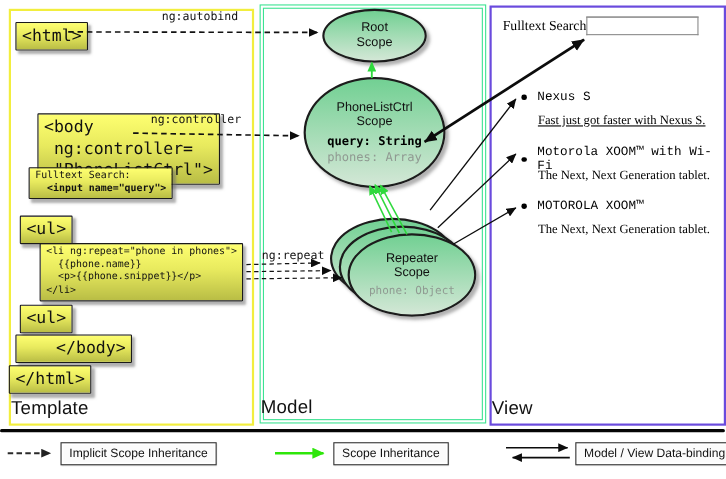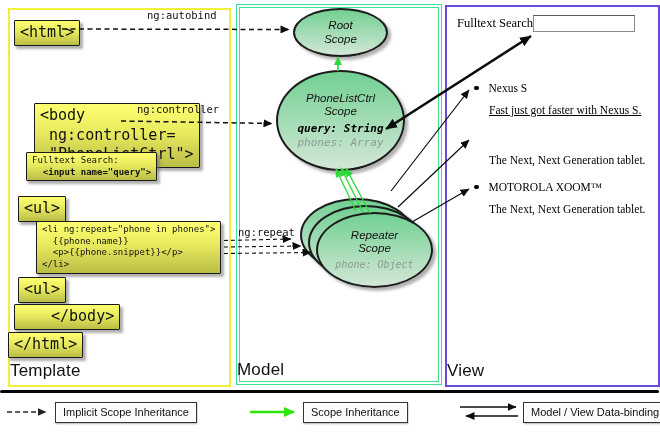--- a/index.html
+++ b/index.html
@@ -35,40 +35,40 @@
   
   .nglabel{position:absolute;font-family:"DejaVu Sans Mono",monospace;font-size:10.5px;color:#111;}
   .lab-autobind{left:147px;top:9px;}
   .lab-controller{left:137px;top:103px;}
   .lab-repeat{left:238px;top:226px;}
 
   
   .ellipse{position:absolute;border:2px solid #1c1c1c;border-radius:50%;
            background:linear-gradient(180deg,#72d093 0%,#a8ddb8 55%,#d3e7d6 100%);
            box-shadow:3px 3px 3px rgba(60,60,60,.4);
-           display:flex;flex-direction:column;align-items:center;justify-content:center;text-align:center;font-style:italic;}
+           display:flex;flex-direction:column;align-items:center;justify-content:center;text-align:center;}
   .e-root{left:293px;top:8px;width:91px;height:45px;}
   .e-plc{left:276px;top:70px;width:125px;height:97px;}
   .e-rep-back{left:300px;top:198px;width:110px;height:70px;}
   .e-rep-mid{left:308px;top:205px;width:111px;height:71px;}
   .e-rep-front{left:316px;top:212px;width:113px;height:72px;}
   .e-title{font-size:11.5px;line-height:1.15;color:#111;white-space:pre;}
   .e-prop{font-family:"DejaVu Sans Mono",monospace;font-size:11px;line-height:1.25;}
   .e-prop.bold{font-weight:bold;color:#000;margin-top:4px;}
   .e-prop.muted{color:#909a92;}
   .e-rep-front .e-prop.muted{margin-top:4px;font-size:10px;}
 
   
   .view-search-label{position:absolute;left:10px;top:9px;
       font-family:"Liberation Serif",serif;font-size:12.5px;color:#000;}
   .view-search-input{position:absolute;left:86px;top:8px;width:94px;height:15px;
       border:1px solid #8a8a8a;border-top-color:#5c5c5c;background:#fff;
       font-family:"Liberation Serif",serif;font-size:11px;padding:0 3px;box-sizing:content-box;}
   .vi-name{position:absolute;left:27px;display:flex;align-items:center;gap:10px;
-      font-family:Liberation Serif, serif;font-size:11.5px;color:#000;}
+      font-family:Liberation Mono, monospace;font-size:11.5px;color:#000;}
   .vi-snippet{position:absolute;left:42px;font-family:"Liberation Serif",serif;font-size:11.5px;color:#000;}
   .dot{width:4.5px;height:4.5px;border-radius:50%;background:#000;flex:0 0 auto;}
 
   
   .sep-line{position:absolute;left:0;top:390px;width:659px;height:3.4px;background:#050505;border-radius:2px;}
   .legend-box{position:absolute;top:402px;height:19px;line-height:19px;padding:0 7px;
       background:#fbfbfb;border:1.6px solid #333;
       box-shadow:inset 0 0 0 1.5px #fff,.5px 1px 1.5px rgba(0,0,0,.35);
       font-size:11px;color:#111;white-space:nowrap;}
   .lg-implicit{left:55px;}
@@ -90,20 +90,24 @@
     <div class="panel-label">Model</div>
   </div>
   <div class="panel panel-view">
     <div class="view-search-label">Fulltext Search:</div>
     <input class="view-search-input" type="text" value="" style="">
     <div class="vi-name" style="top:75px;">
       <span class="dot"></span>
       <span>Nexus S</span>
     </div>
     <div class="vi-snippet" style="top:97px;text-decoration:underline;">Fast just got faster with Nexus S.</div>
+    <div class="vi-name" style="top:125px;">
+      <span class="dot"></span>
+      <span>Motorola XOOM™  with Wi-Fi</span>
+    </div>
     <div class="vi-snippet" style="top:147px;">The Next, Next Generation tablet.</div>
     <div class="vi-name" style="top:174px;">
       <span class="dot"></span>
       <span>MOTOROLA XOOM™</span>
     </div>
     <div class="vi-snippet" style="top:196px;">The Next, Next Generation tablet.</div>
     <div class="panel-label">View</div>
   </div>
 
   <div class="codebox cb-html pre">&lt;html&gt;</div>

